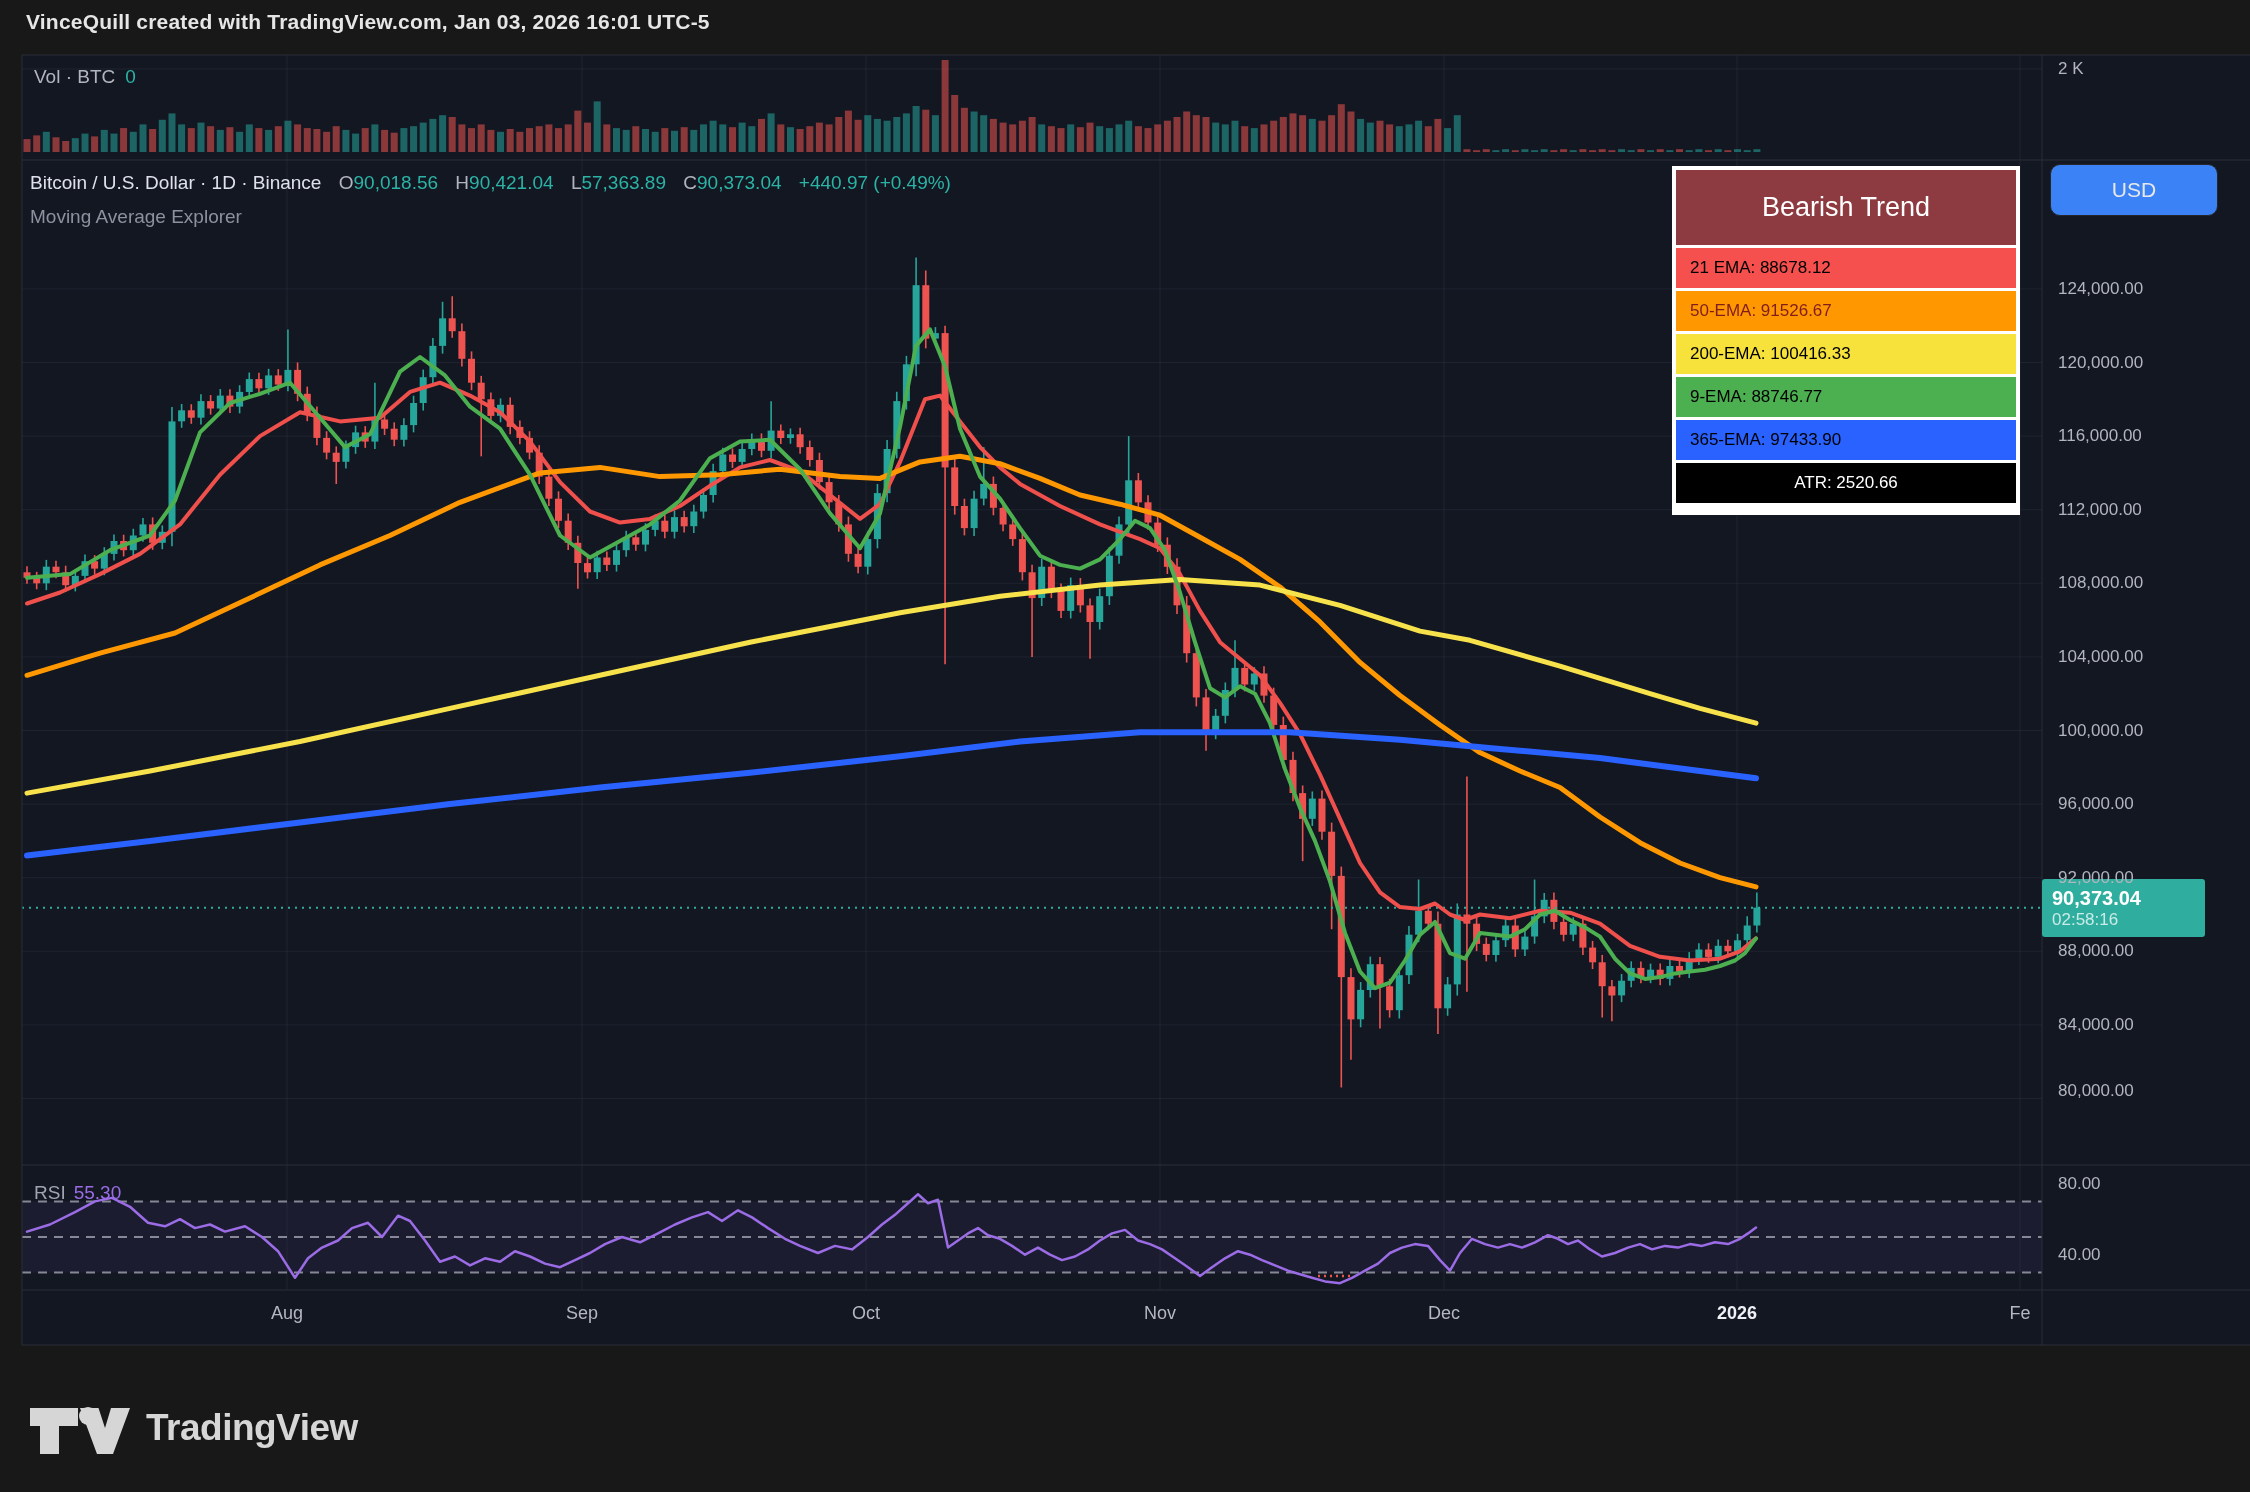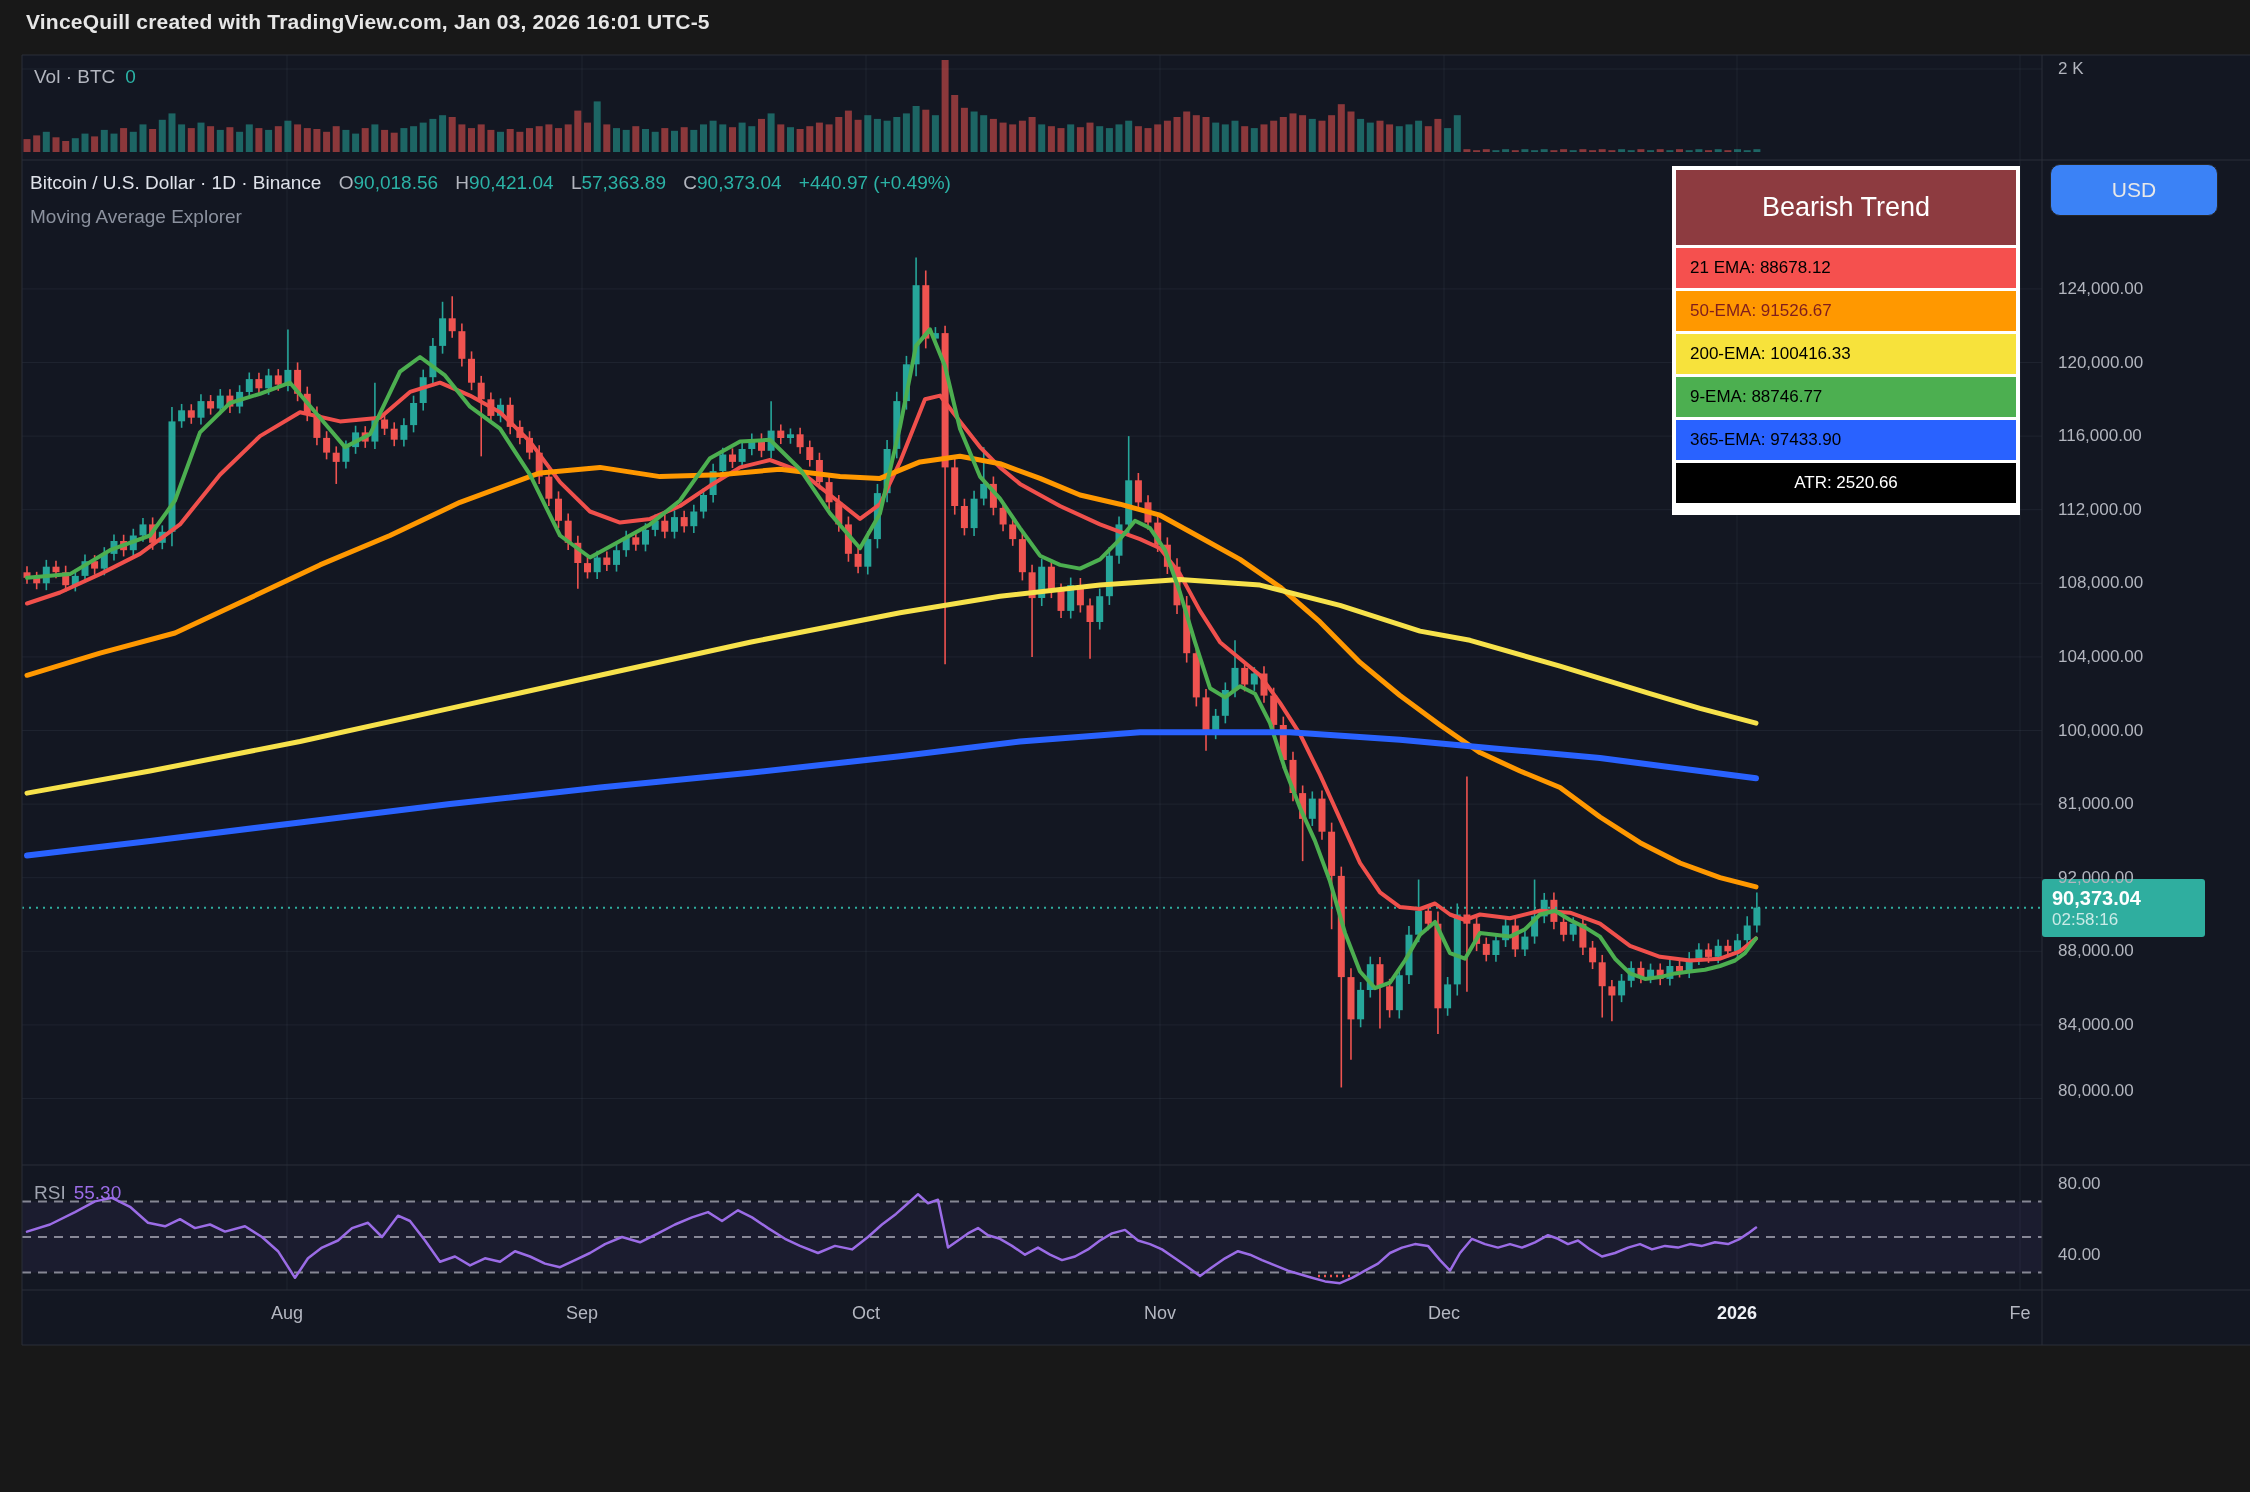--- a/index.html
+++ b/index.html
@@ -688,30 +688,38 @@
   </div>
 
   <div id="axis-layer">
       <div class="ptick" style="top:279px">124,000.00</div>
       <div class="ptick" style="top:353px">120,000.00</div>
       <div class="ptick" style="top:426px">116,000.00</div>
       <div class="ptick" style="top:500px">112,000.00</div>
       <div class="ptick" style="top:573px">108,000.00</div>
       <div class="ptick" style="top:647px">104,000.00</div>
       <div class="ptick" style="top:721px">100,000.00</div>
-      <div class="ptick" style="top:794px">81,000.00</div>
+      <div class="ptick" style="top:794px">96,000.00</div>
       <div class="ptick" style="top:868px">92,000.00</div>
       <div class="ptick" style="top:941px">88,000.00</div>
       <div class="ptick" style="top:1015px">84,000.00</div>
       <div class="ptick" style="top:1081px">80,000.00</div>
       <div class="vtick" style="top:59px">2 K</div>
       <div class="rtick" style="top:1174px">80.00</div>
       <div class="rtick" style="top:1245px">40.00</div>
       <div class="ttick" style="left:287px">Aug</div>
       <div class="ttick" style="left:582px">Sep</div>
       <div class="ttick" style="left:866px">Oct</div>
       <div class="ttick" style="left:1160px">Nov</div>
       <div class="ttick" style="left:1444px">Dec</div>
       <div class="ttick bold" style="left:1737px">2026</div>
       <div class="ttick" style="left:2020px">Fe</div>
     </div>
 
+  <div class="ovl" id="footer-logo">
+    <svg width="104" height="60" viewBox="0 0 104 60">
+      <path d="M2,10 h48 v18 h-19 v28 h-19 v-28 h-10 z" fill="#d6d6d6"></path>
+      <circle cx="60" cy="18" r="9" fill="#d6d6d6"></circle>
+      <path d="M52,10 l17,46 h16 l17,-46 h-19 l-6,20 l-6.5,-20 z" fill="#d6d6d6" fill-rule="evenodd"></path>
+    </svg>
+    <span class="brand">TradingView</span>
+  </div>
 </div>
 
 </body></html>

